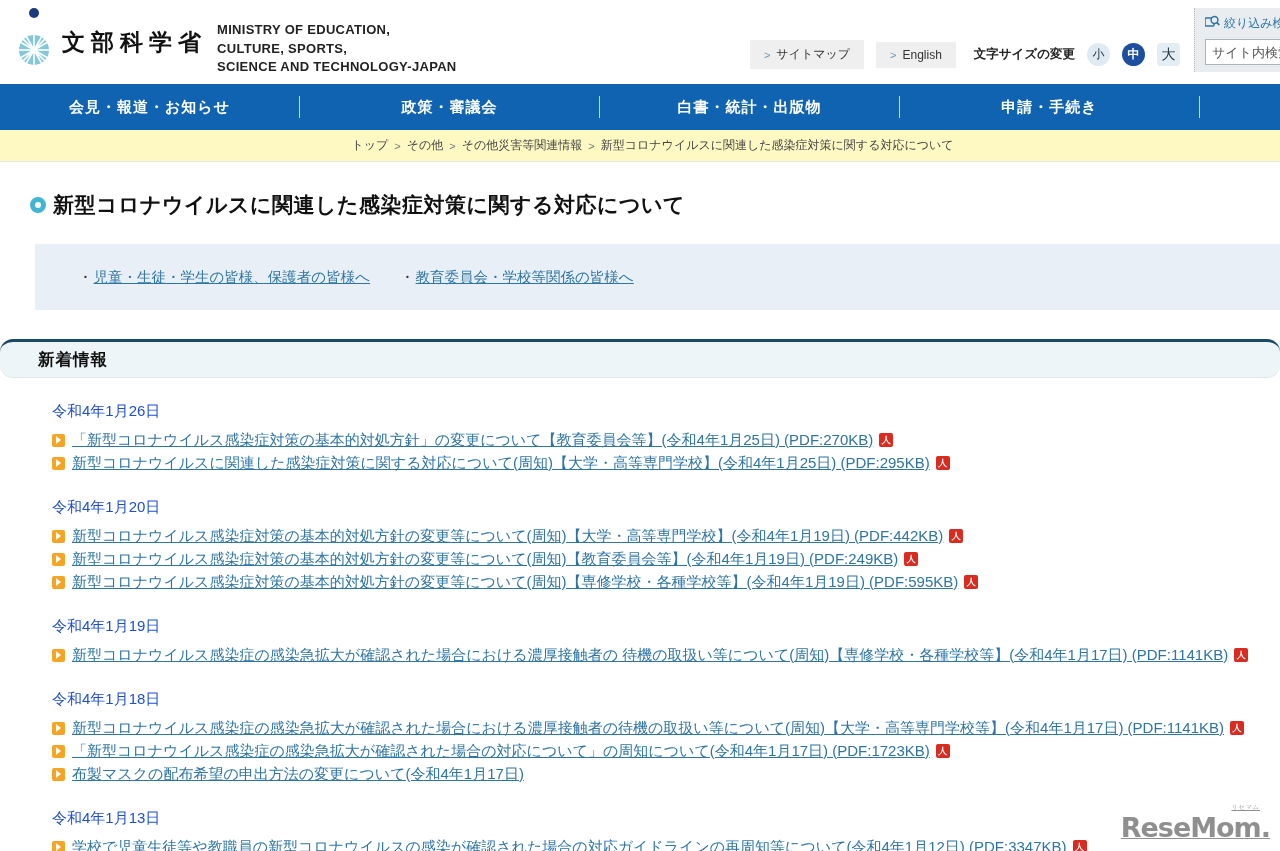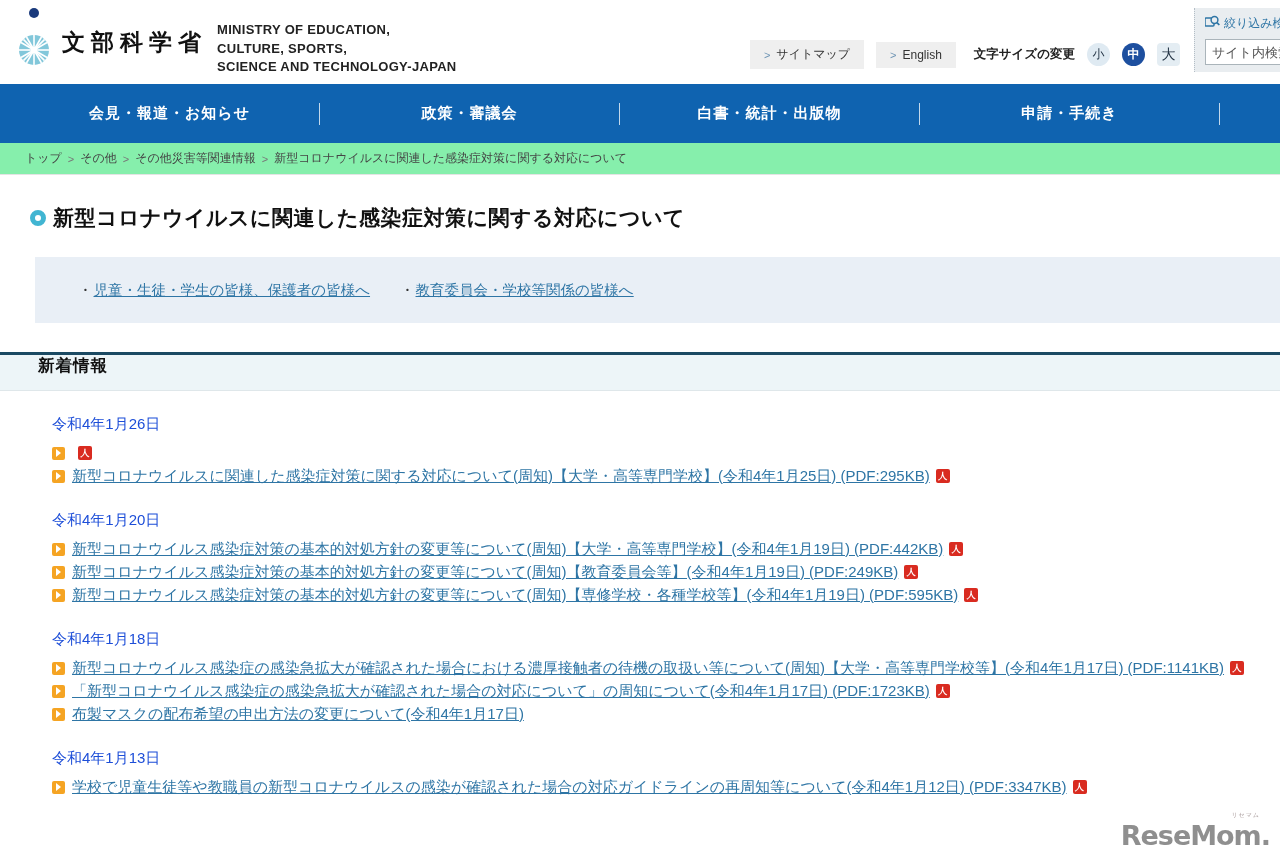--- a/index.html
+++ b/index.html
@@ -25,63 +25,63 @@
 
   .search-panel { position:absolute; right:0; top:8px; width:86px; height:64px; background:#e9edf0;
     border-left:1px dotted #b4bec6; padding:6px 0 0 10px; }
   .refine { display:flex; align-items:center; gap:4px; white-space:nowrap; overflow:hidden; }
   .refine-label { font-size:12px; color:#2e75a5; }
   .search-input { margin-top:7px; width:120px; height:26px; border:1px solid #aab4ba; background:#fff;
     font-size:13px; padding:0 6px; color:#333; }
   .search-input::placeholder { color:#555; opacity:1; }
 
   
-  .gnav { height:59px; background:#0f63b0; display:flex; align-items:center;padding-left:20px; }
+  .gnav { height:46px; background:#0f63b0; display:flex; align-items:center; }
   .gnav-item { width:299px; text-align:center; color:#fff; font-size:15px; font-weight:bold; cursor:pointer; letter-spacing:1px; }
   .gnav-div { width:1px; height:22px; background:rgba(255,255,255,.75); }
 
   
   .breadcrumb { height:32px; display:flex; align-items:center; padding-left:25px; font-size:12px; color:#444;
-    border-bottom:1px solid #e4e4e4; background:#86efac; }
+    border-bottom:1px solid #e4e4e4; background:#fef9c3;justify-content:center; }
   .crumb { cursor:pointer; }
   .crumb-sep { margin:0 6px; color:#777; font-size:11px; }
   .crumb-current { color:#444; }
 
   
   .page-title-row { display:flex; align-items:center; margin:29px 0 0 30px; }
   .donut { width:16px; height:16px; border:5px solid #41b5d2; border-radius:50%; background:#fff; }
   .page-title { font-size:21px; font-weight:bold; color:#111; margin-left:7px; letter-spacing:.5px; }
 
   
   .quick-box { margin:25px 0 0 35px; width:1245px; height:66px; background:#e9eff6;
     display:flex; align-items:center; padding-left:43px; gap:30px; }
   .quick-item { font-size:14.5px; display:flex; align-items:center; }
   .quick-bullet { color:#333; margin-right:1px; }
   a.t-link, .t-link { color:#2e75a5; text-decoration:underline; cursor:pointer; }
 
   
   .news-band { margin-top:29px; height:39px; background:#edf5f8; border-top:3px solid #1b4a63;
-    border-bottom:1px solid #dfe7ea; display:flex; padding-left:38px; }
+    border-bottom:1px solid #dfe7ea; display:flex; align-items:center; padding-left:38px;border-radius:13px; }
   .news-heading { font-size:16.5px; font-weight:bold; color:#111; letter-spacing:1px; }
 
   
   .news-area { padding:0 0 0 52px; }
   .news-group { margin-top:24px; }
   .news-date { font-size:15px; color:#1d4ed8; margin-bottom:8px; }
   .news-row { display:flex; align-items:center; height:22px; margin-bottom:1px; }
   .sq-bullet { width:13px; height:13px; background:#f5a423; border-radius:2px; margin-right:7px;
     display:flex; align-items:center; justify-content:center; flex:0 0 13px; }
   .sq-bullet .tri { width:0; height:0; border-left:5px solid #fff; border-top:4px solid transparent; border-bottom:4px solid transparent; }
   .news-link { font-size:15px; color:#2e75a5; text-decoration:underline; cursor:pointer; white-space:nowrap; }
   .pdf-icon { width:14px; height:14px; background:#d92b20; border-radius:2px; margin-left:6px;
     display:flex; align-items:center; justify-content:center; flex:0 0 14px; cursor:pointer; }
   .pdf-icon::before { content:"人"; color:#fff; font-size:9px; font-weight:bold; line-height:1; }
 
   
-  .watermark { position:absolute; right:10px; bottom:0; color:#8f8f8f; }
+  .watermark { position:absolute; right:10px; bottom:8px; color:#8f8f8f;text-decoration:underline; }
   .wm-ruby { display:block; text-align:right; font-size:6px; letter-spacing:1px; color:#a89b9b; margin-right:10px; }
   .wm-text { font-size:27px; font-weight:bold; letter-spacing:-1px; font-family:"DejaVu Sans",sans-serif; }
 </style>
 </head>
 <body>
 
 <div class="header">
   <div class="brand">
     <span>
       <svg width="36" height="72" viewBox="0 0 36 72">
@@ -182,20 +182,21 @@
 </div>
 
 <div class="news-area">
   <div class="news-group">
     <div class="news-date">令和4年1月26日</div>
     <div>
   <div class="news-row">
     <span class="sq-bullet">
             <span class="tri"></span>
           </span>
+    <a class="news-link">「新型コロナウイルス感染症対策の基本的対処方針」の変更について【教育委員会等】(令和4年1月25日) (PDF:270KB)</a>
     <span class="pdf-icon"></span>
   </div>
 
   <div class="news-row">
     <span class="sq-bullet">
             <span class="tri"></span>
           </span>
     <a class="news-link">新型コロナウイルスに関連した感染症対策に関する対応について(周知)【大学・高等専門学校】(令和4年1月25日) (PDF:295KB)</a>
     <span class="pdf-icon"></span>
   </div>
@@ -224,20 +225,32 @@
   <div class="news-row">
     <span class="sq-bullet">
             <span class="tri"></span>
           </span>
     <a class="news-link">新型コロナウイルス感染症対策の基本的対処方針の変更等について(周知)【専修学校・各種学校等】(令和4年1月19日) (PDF:595KB)</a>
     <span class="pdf-icon"></span>
   </div>
 </div>
   </div>
 
+  <div class="news-group">
+    <div class="news-date">令和4年1月19日</div>
+    <div>
+  <div class="news-row">
+    <span class="sq-bullet">
+            <span class="tri"></span>
+          </span>
+    <a class="news-link">新型コロナウイルス感染症の感染急拡大が確認された場合における濃厚接触者の 待機の取扱い等について(周知)【専修学校・各種学校等】(令和4年1月17日) (PDF:1141KB)</a>
+    <span class="pdf-icon"></span>
+  </div>
+</div>
+  </div>
 
   <div class="news-group">
     <div class="news-date">令和4年1月18日</div>
     <div>
   <div class="news-row">
     <span class="sq-bullet">
             <span class="tri"></span>
           </span>
     <a class="news-link">新型コロナウイルス感染症の感染急拡大が確認された場合における濃厚接触者の待機の取扱い等について(周知)【大学・高等専門学校等】(令和4年1月17日) (PDF:1141KB)</a>
     <span class="pdf-icon"></span>

